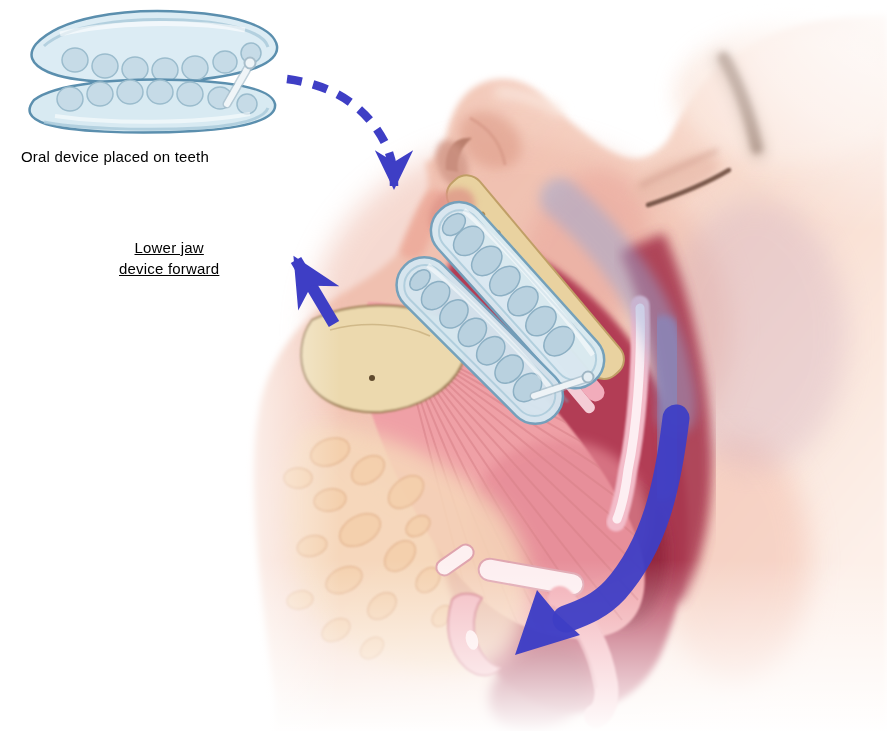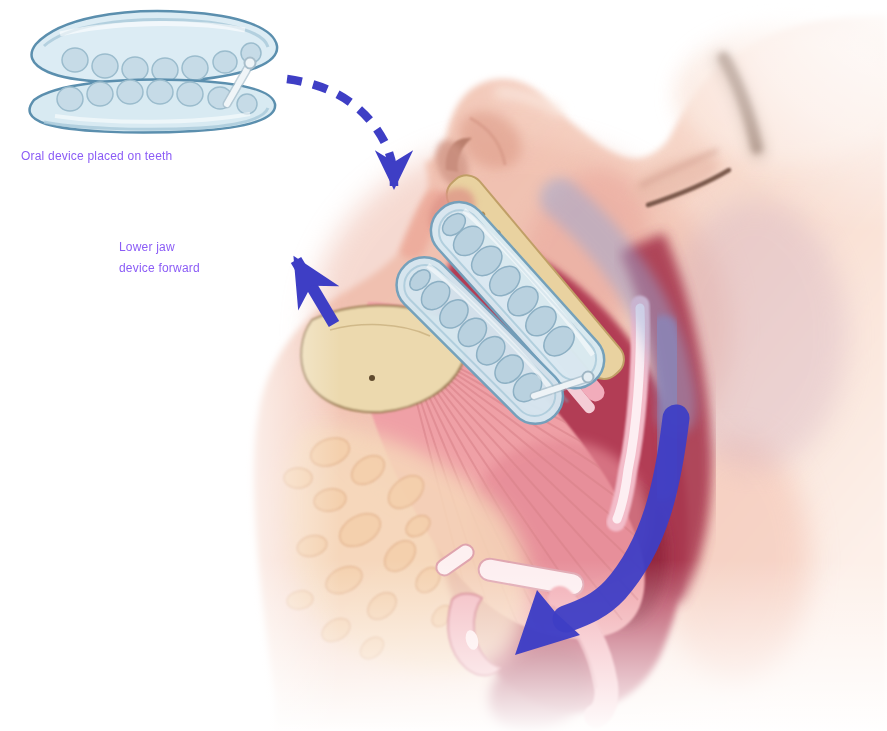--- a/index.html
+++ b/index.html
@@ -1,21 +1,21 @@
 <!DOCTYPE html>
 <html><head>
 <meta charset="utf-8">
 <style>
   html,body{margin:0;padding:0;background:#fff;}
   .stage{position:relative;width:887px;height:731px;background:#ffffff;overflow:hidden;
          font-family:"Liberation Sans",sans-serif;}
   .stage svg{position:absolute;left:0;top:0;}
-  .caption{position:absolute;color:#8b5cf6;font-size:12px;letter-spacing:.2px;line-height:21px;}
+  .caption{position:absolute;color:#000000;font-size:15px;letter-spacing:.2px;line-height:21px;text-align:center;}
   .caption-device{left:21px;top:146px;}
-  .caption-jaw{left:119px;top:237px;}
+  .caption-jaw{left:119px;top:237px;text-decoration:underline;}
   .caption span{display:block;}
 </style>
 </head>
 <body>
 
 <div class="stage">
 <svg width="887" height="731" viewBox="0 0 887 731">
   <defs>
     <linearGradient id="skinGrad" gradientUnits="userSpaceOnUse" x1="360" y1="140" x2="860" y2="560">
       <stop offset="0" stop-color="#f2c6b6"></stop>

